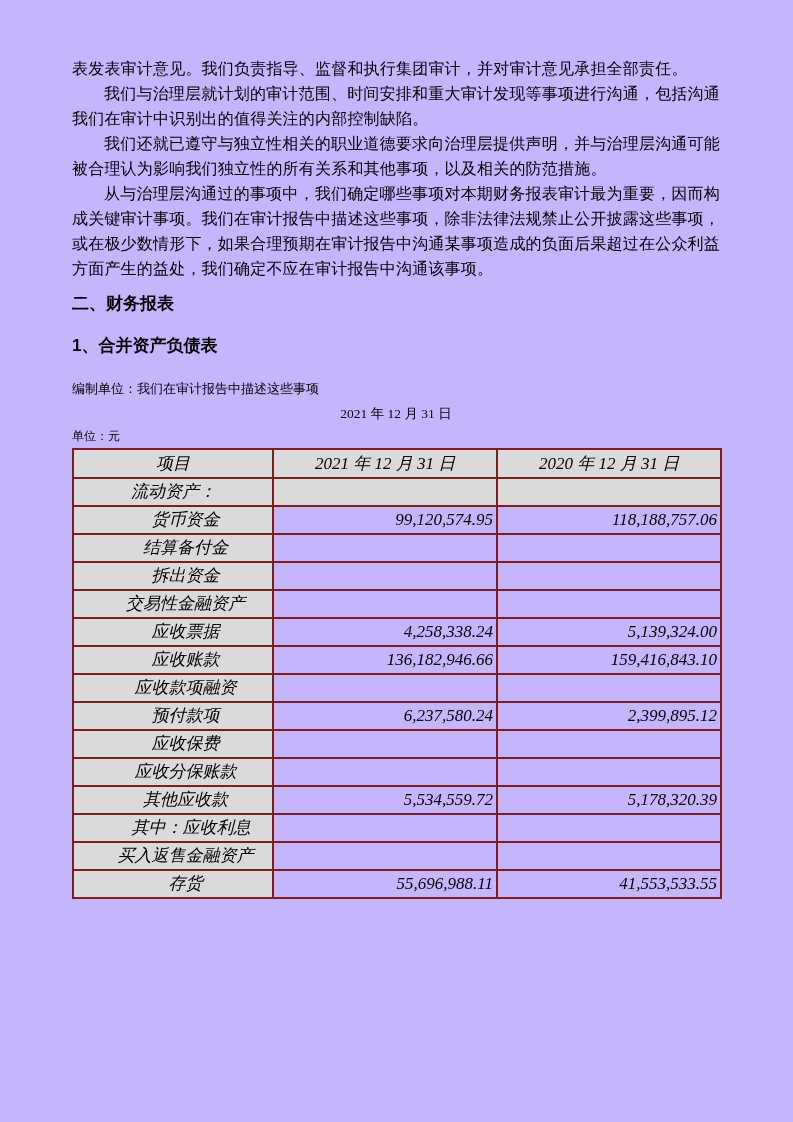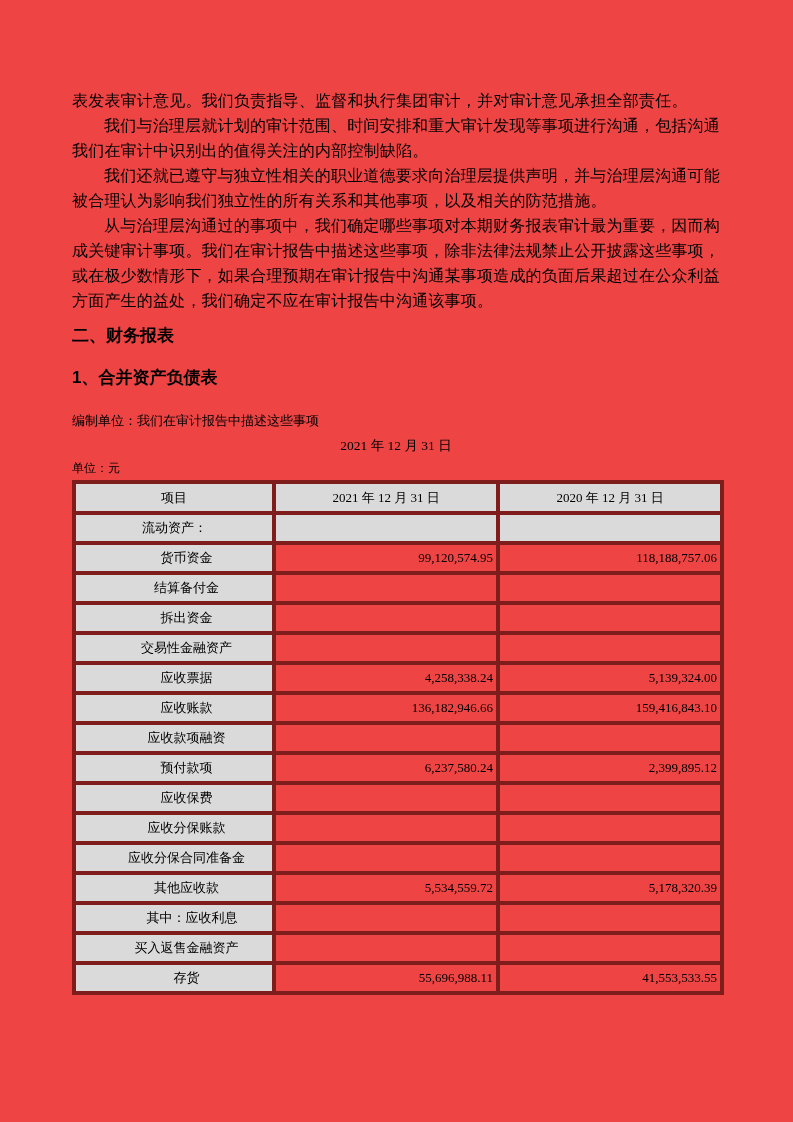--- a/index.html
+++ b/index.html
@@ -1,23 +1,23 @@
 <!DOCTYPE html>
 <html><head>
 <meta charset="utf-8">
 <style>
   html, body { margin: 0; padding: 0; background: #ffffff; }
   .page {
     position: relative;
     width: 793px;
     height: 1122px;
     margin: 0 auto;
-    background: #ef4444;
+    background: #c4b5fd;
     box-sizing: border-box;
-    padding: 88px 73px 0 72px;
+    padding: 56px 73px 0 72px;
     font-family: "Liberation Serif", "DejaVu Serif", serif;
     color: #000000;
     overflow: hidden;
   }
   .para {
     font-size: 16px;
     line-height: 25px;
     text-align: justify;
     margin: 0;
     text-indent: 2em;
@@ -61,26 +61,27 @@
     text-align: left;
   }
   table.balance-sheet {
     width: 648px;
     margin-top: 3px;
     border-collapse: collapse;
     table-layout: fixed;
     border: 2px solid #000000;
   }
   .balance-sheet th, .balance-sheet td {
-    border: 4px solid #7f1d1d;
-    font-size: 13px;
+    border: 2px solid #7f1d1d;
+    font-size: 17px;
     line-height: 16px;
     padding: 5px 4px;
     overflow: hidden;
     white-space: nowrap;
+    font-style: italic;
   }
   .balance-sheet th {
     background: #dadada;
     font-weight: normal;
     text-align: center;
     height: 17px;
   }
   .balance-sheet td { height: 16px; }
   .balance-sheet td.lbl { background: #dadada; text-align: center; }
   .balance-sheet td.num { text-align: right; padding-right: 3px; }
@@ -172,25 +173,20 @@
         <td class="lbl ind1">应收保费</td>
         <td class="num"></td>
         <td class="num"></td>
       </tr>
       <tr>
         <td class="lbl ind1">应收分保账款</td>
         <td class="num"></td>
         <td class="num"></td>
       </tr>
       <tr>
-        <td class="lbl ind1">应收分保合同准备金</td>
-        <td class="num"></td>
-        <td class="num"></td>
-      </tr>
-      <tr>
         <td class="lbl ind1">其他应收款</td>
         <td class="num">5,534,559.72</td>
         <td class="num">5,178,320.39</td>
       </tr>
       <tr>
         <td class="lbl ind2">其中：应收利息</td>
         <td class="num"></td>
         <td class="num"></td>
       </tr>
       <tr>

